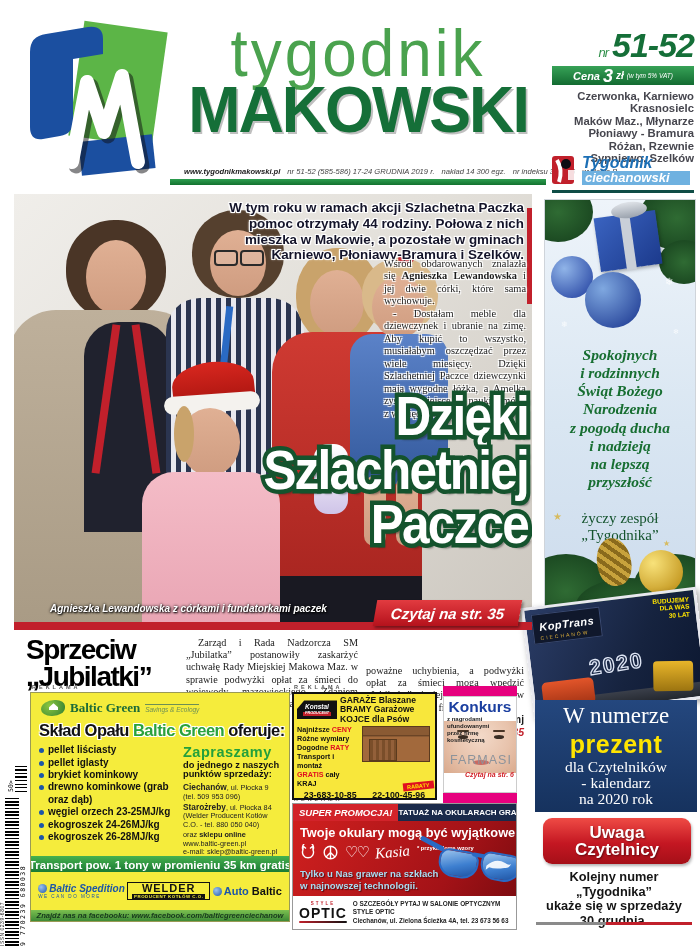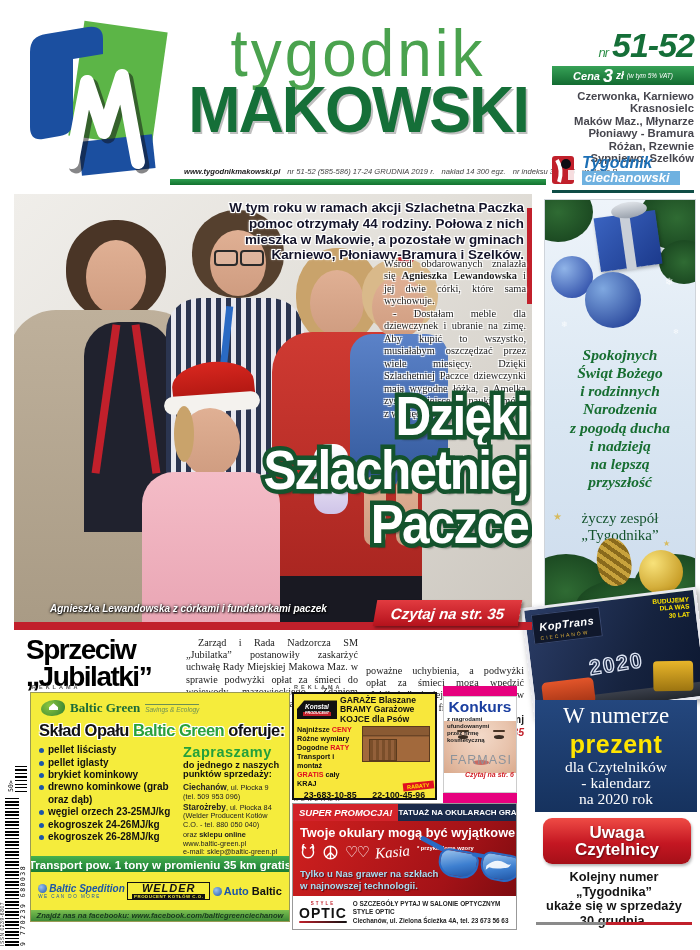--- a/index.html
+++ b/index.html
@@ -24,21 +24,21 @@
     color:#fff;font-style:italic;display:flex;align-items:center;justify-content:center;gap:3px;}
   #price-bar .pl{font-size:11px;font-weight:900;}
   #price-bar .pv{font-size:18px;font-weight:900;line-height:1;}
   #price-bar .pu{font-size:10px;font-weight:900;}
   #price-bar .vat{font-size:6.5px;}
   #towns{left:540px;top:90px;width:154px;text-align:right;font-size:11.3px;font-weight:700;
     color:#46464e;line-height:1.1;}
   #tc-logo{left:552px;top:152px;width:142px;height:36px;display:flex;align-items:center;gap:4px;}
   #tc-text .l1{font-size:16px;font-weight:900;font-style:italic;color:#1c6fb5;line-height:.95;}
   #tc-text .l2{font-size:13px;font-weight:700;font-style:italic;color:#fff;line-height:1;
-     background:#6fb1e0;padding:0 10px 1px 3px;}
+     background:#6fb1e0;padding:0 20px 1px 3px;}
   #tc-rule{left:552px;top:190px;width:142px;height:3px;background:#0f4d46;}
 
   
   #photo{left:14px;top:194px;width:518px;height:436px;overflow:hidden;
      background:linear-gradient(135deg,#f0eeea 0%,#e3e0da 45%,#ccc7bf 100%);}
   #photo .fig{position:absolute;}
   #photo-frame{left:14px;top:622px;width:518px;height:8px;background:#c1202b;z-index:8;}
   #red-tab{left:513px;top:14px;width:9px;height:96px;background:#c1202b;}
   #lead-intro{right:8px;top:6px;width:326px;text-align:right;font-size:13.4px;font-weight:800;
      color:#14142a;line-height:1.18;z-index:6;}
@@ -107,21 +107,21 @@
   #bg-invite-sub{font-size:9.3px;font-weight:800;color:#111;line-height:1.05;margin-bottom:3px;}
   .bg-loc{font-size:7.3px;color:#222;margin-bottom:2px;line-height:1.15;}
   .bg-loc b{font-size:8.3px;}
   #bg-online{font-size:7.3px;color:#222;line-height:1.15;}
   #bg-transport{height:19px;background:linear-gradient(#46b14e,#1b7a33);color:#fff;font-weight:900;
      font-size:11.6px;display:flex;align-items:center;justify-content:center;white-space:nowrap;}
   #bg-partners{height:27px;display:flex;align-items:center;justify-content:space-around;padding:8px 6px;}
   #bp1 .t{font-size:10px;font-weight:900;font-style:italic;color:#1c56a8;}
   #bp1 .s{font-size:4.6px;letter-spacing:1.5px;color:#1c56a8;}
   #bp2{text-align:center;background:#f5ec3c;border:1.5px solid #111;padding:0 4px;}
-  #bp2 .t{font-size:11px;font-weight:900;font-style:italic;letter-spacing:1px;color:#111;line-height:1;}
+  #bp2 .t{font-size:11px;font-weight:900;letter-spacing:1px;color:#111;line-height:1;}
   #bp2 .s{font-size:4.4px;font-weight:900;background:#111;color:#f5ec3c;padding:0 2px;letter-spacing:.5px;}
   #bp3 .t{font-size:11px;font-weight:900;color:#1c56a8;}
   #bp3 .t b{color:#111;}
   .dot-ico{display:inline-block;width:9px;height:9px;border-radius:50%;
      background:radial-gradient(circle at 35% 35%,#9cc3ee,#1c56a8);margin-right:2px;vertical-align:-1px;}
   #bg-fb{height:14px;background:linear-gradient(#7cc04f,#3e8a36);display:flex;align-items:center;
      justify-content:center;font-size:7.6px;font-weight:900;font-style:italic;color:#17381c;white-space:nowrap;}
 
   
   #konstal{left:292px;top:692px;width:145px;height:108px;background:#f8e73b;border:2px solid #111;
@@ -358,22 +358,22 @@
     <div style="position:absolute;left:52px;top:14px;width:62px;height:54px;background:linear-gradient(140deg,#3a63c0,#1c3a8c);transform:rotate(-8deg);box-shadow:1px 2px 4px rgba(0,0,0,.3);"></div>
     <div style="position:absolute;left:78px;top:12px;width:10px;height:58px;background:#c9cfd8;transform:rotate(-8deg);"></div>
     <div style="position:absolute;left:66px;top:2px;width:36px;height:16px;border-radius:50%;background:linear-gradient(#dfe3e8,#9aa2ad);transform:rotate(-8deg);"></div>
     <div class="bauble" style="left:6px;top:56px;width:42px;height:42px;background:radial-gradient(circle at 32% 30%,#90b4e8,#1c3a9c);"></div>
     <div class="bauble" style="left:40px;top:72px;width:56px;height:56px;background:radial-gradient(circle at 32% 30%,#7fa8e0,#16318c);"></div>
     <div class="flake" style="left:120px;top:76px;font-size:10px;">❄</div>
     <div class="flake" style="left:16px;top:120px;font-size:8px;">❄</div>
     <div class="flake" style="left:128px;top:128px;font-size:7px;">❄</div>
     <div id="wish-text">
       <div>Spokojnych</div>
+      <div>i rodzinnych</div>
       <div>Świąt Bożego</div>
-      <div>i rodzinnych</div>
       <div>Narodzenia</div>
       <div>z pogodą ducha</div>
       <div>i nadzieją</div>
       <div>na lepszą</div>
       <div>przyszłość</div>
     </div>
     <div id="wish-sig">
       <div>życzy zespół</div>
       <div>„Tygodnika”</div>
     </div>

